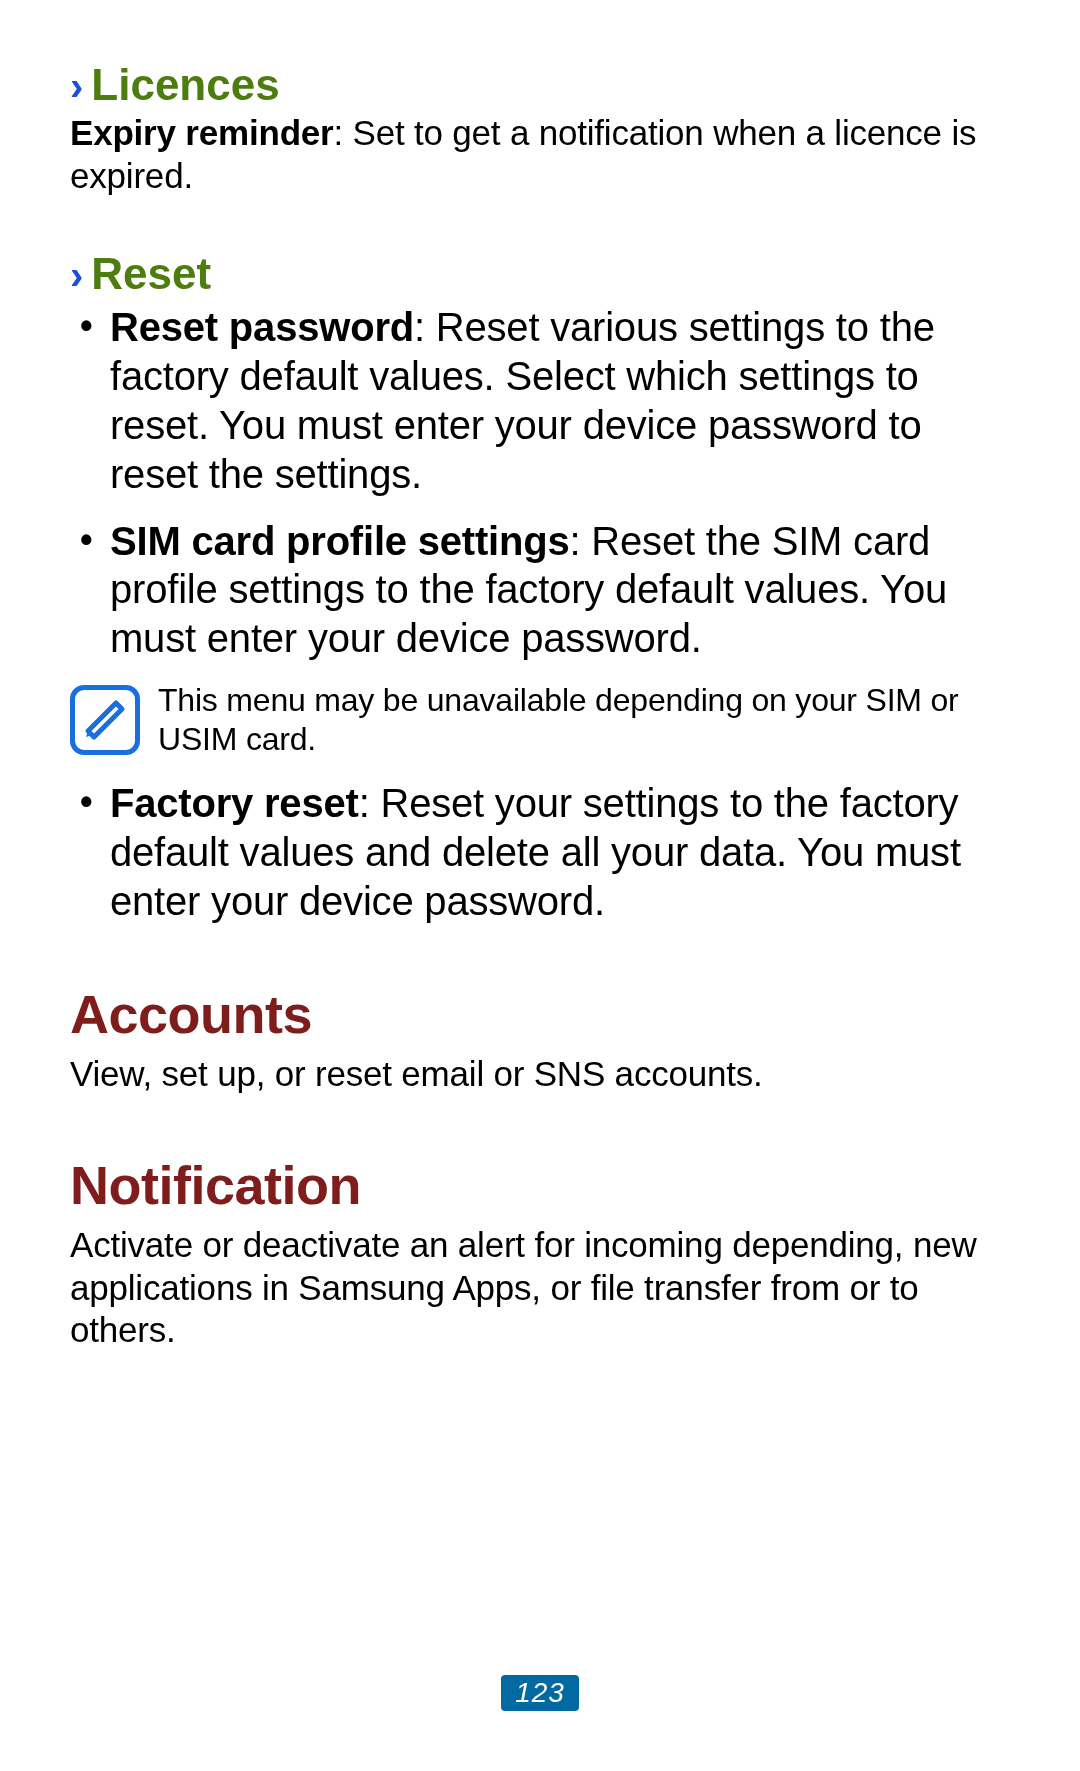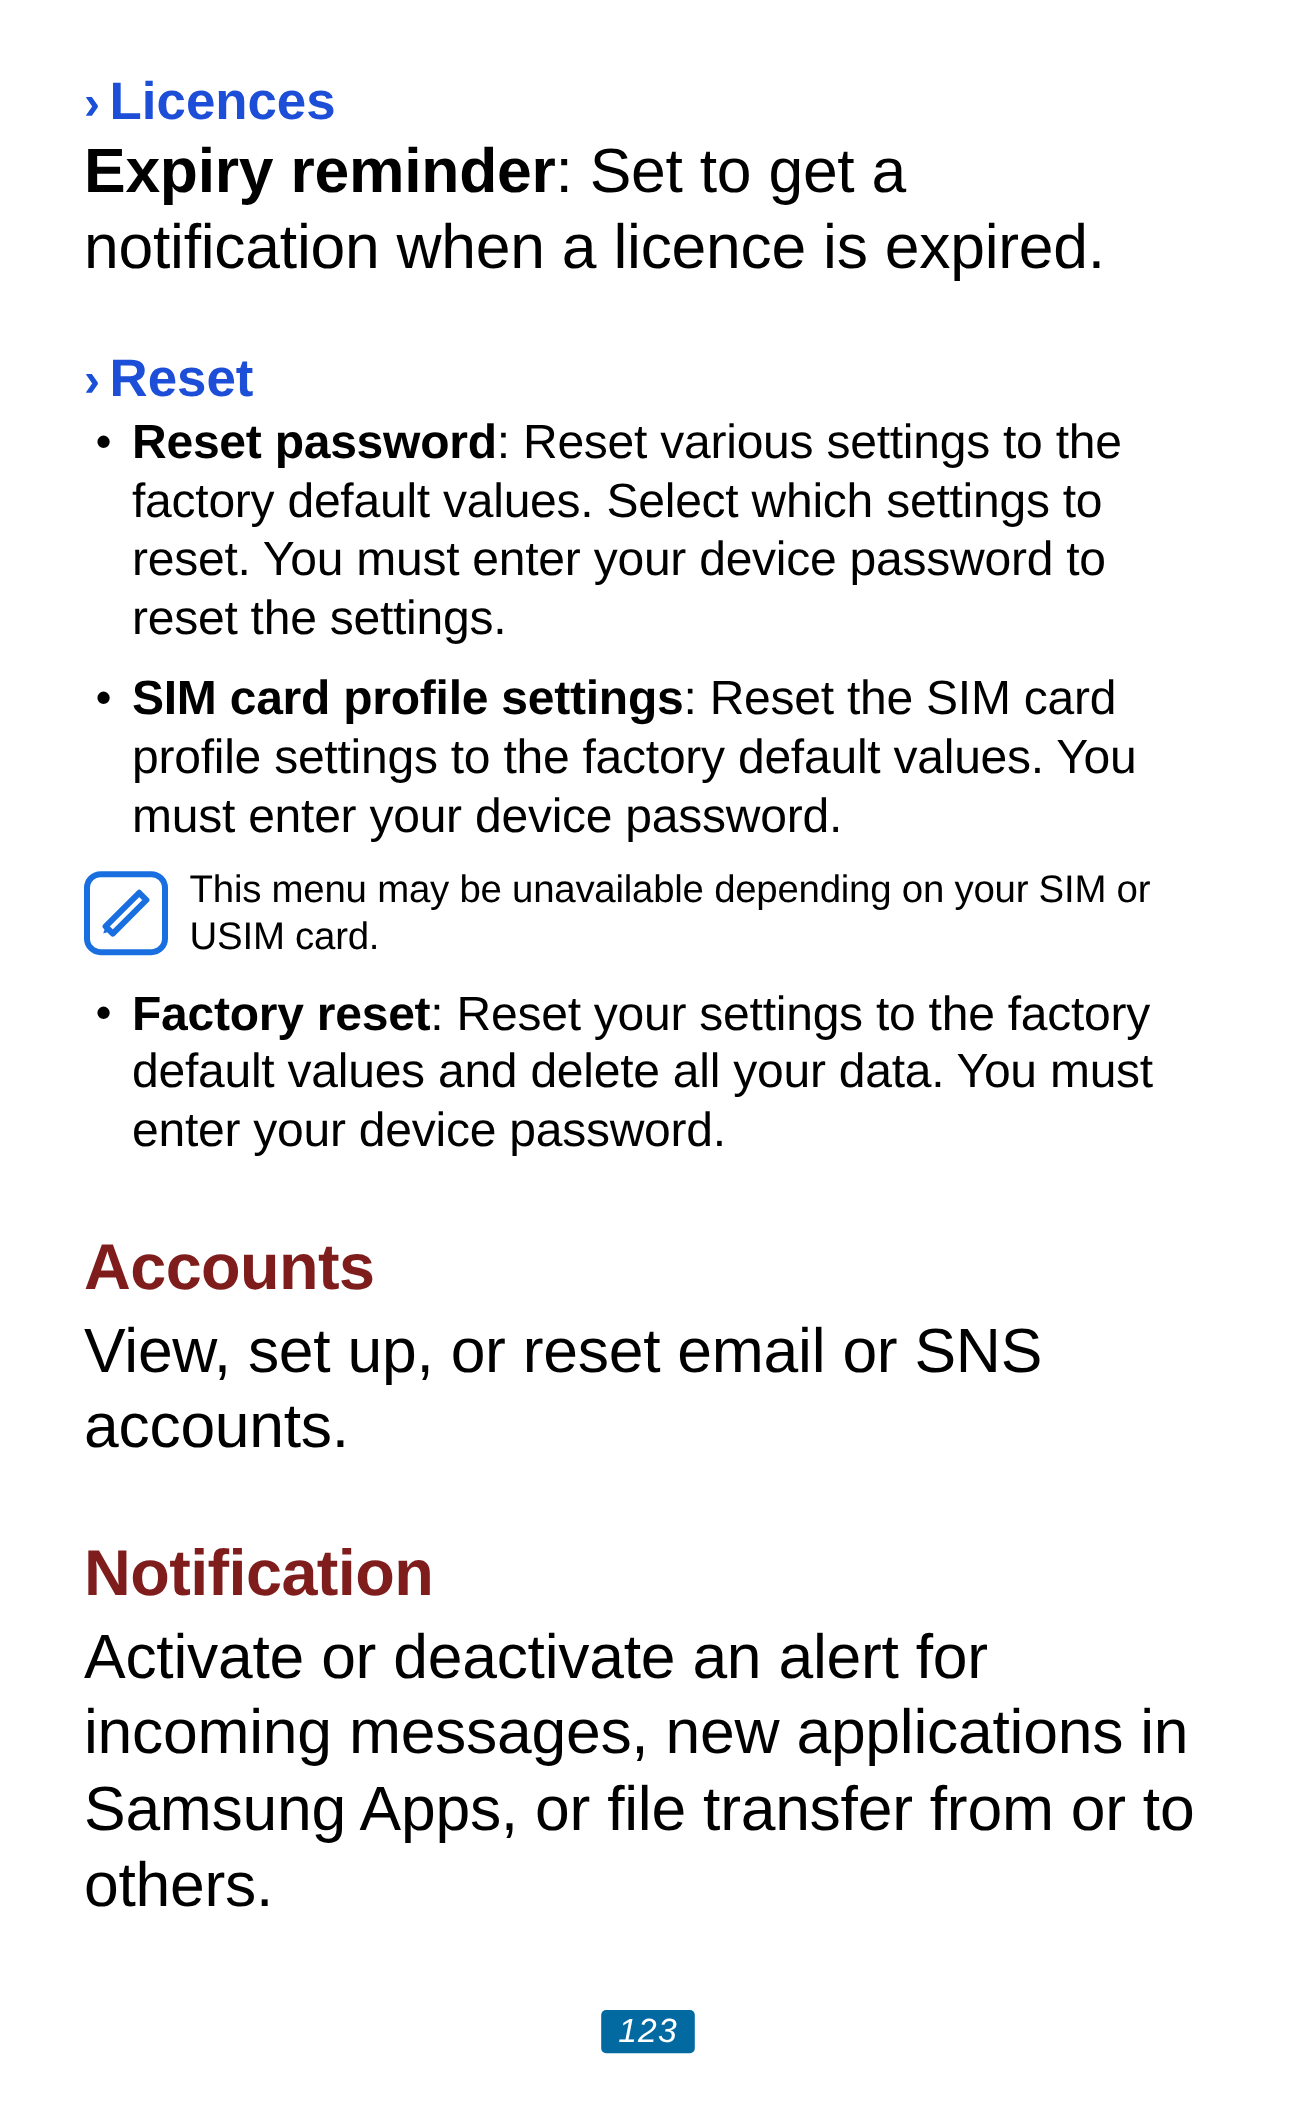--- a/index.html
+++ b/index.html
@@ -22,24 +22,24 @@
   .sub-heading.first { margin-top: 10px; }
   .chevron {
     font-size: 40px;
     font-weight: 900;
     color: #1a4fd8;
     line-height: 1;
   }
   .sub-label {
     font-size: 44px;
     font-weight: 700;
-    color: #1d4ed8;
+    color: #4d7c0f;
   }
   .body-text {
-    font-size: 52px;
+    font-size: 35px;
     line-height: 1.22;
     font-weight: 400;
     letter-spacing: -0.2px;
   }
   .body-text b { font-weight: 700; }
   ul.bullets {
     list-style: none;
     padding-left: 40px;
     margin-top: 4px;
   }
@@ -154,17 +154,17 @@
 <ul class="bullets">
   <li>
     <b>Factory reset</b><span>: Reset your settings to the factory default values and delete all your data. You must enter your device password.</span>
   </li>
 </ul>
 
 <h2 class="section-heading">Accounts</h2>
 <p class="body-text">View, set up, or reset email or SNS accounts.</p>
 
 <h2 class="section-heading">Notification</h2>
-<p class="body-text">Activate or deactivate an alert for incoming messages, new applications in Samsung Apps, or file transfer from or to others.</p>
+<p class="body-text">Activate or deactivate an alert for incoming depending, new applications in Samsung Apps, or file transfer from or to others.</p>
 
 <div class="footer">
   <div class="page-badge">123</div>
 </div>
 
 </body></html>

